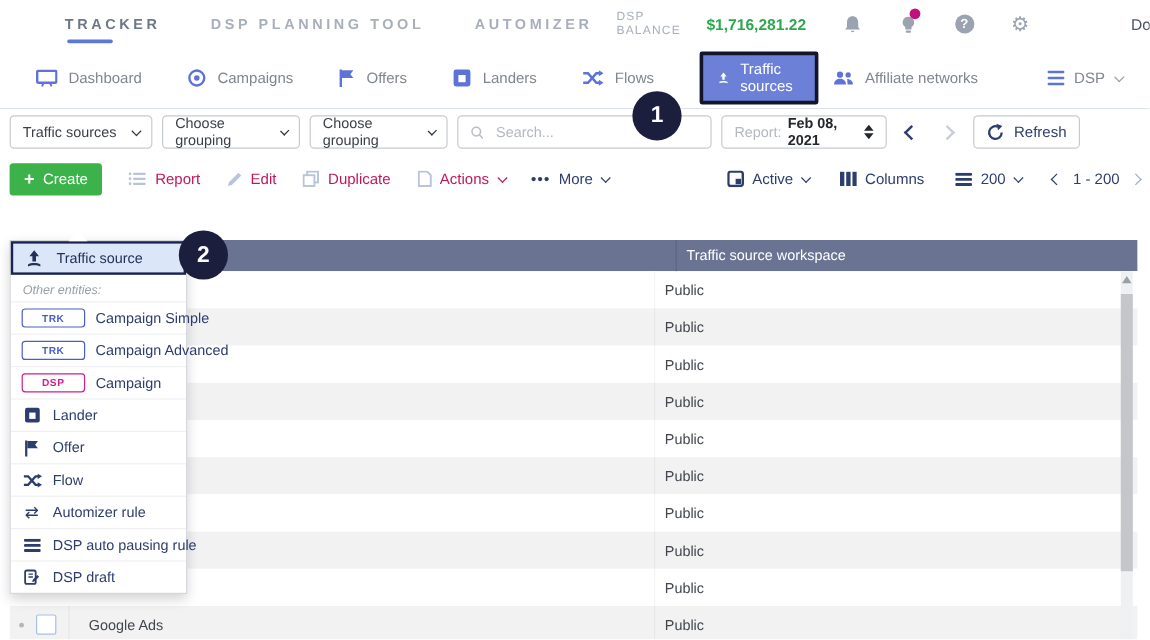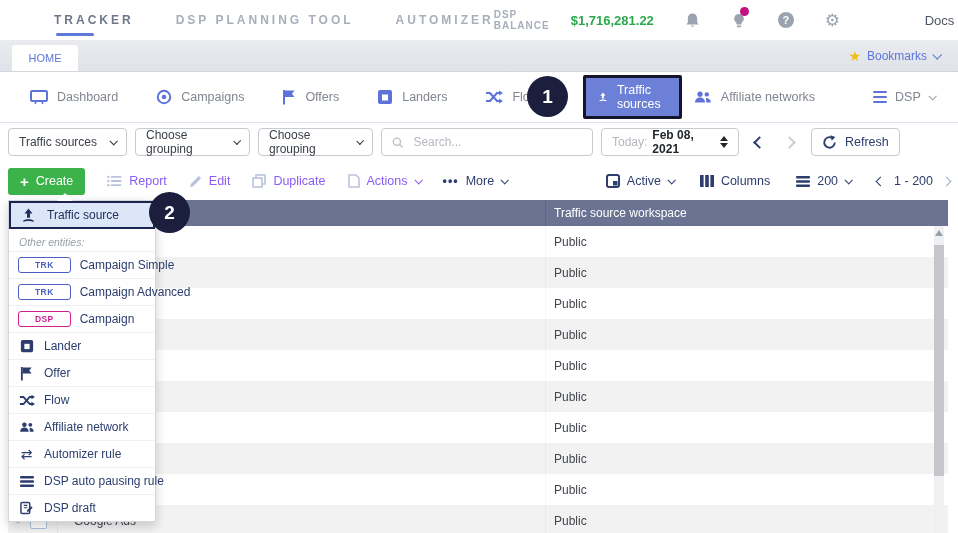--- a/index.html
+++ b/index.html
@@ -7,21 +7,21 @@
   .app{position:relative;width:958px;height:533px;background:#fff;}
 
   
   .topbar{height:40px;display:flex;align-items:center;padding:0 14px;background:#fff;}
   .logo{width:26px;height:28px;margin-left:8px;}
   .brand{font-size:12px;font-weight:700;letter-spacing:3px;white-space:nowrap;}
   .brand-tracker{color:#6e7787;margin-left:32px;position:relative;}
   .brand-tracker::after{content:"";position:absolute;left:2px;bottom:-9px;width:38px;height:3px;background:#5c78d9;border-radius:2px;}
   .brand-muted{color:#a8afba;margin-left:42px;}
   .top-right{margin-left:auto;display:flex;align-items:center;}
-  .bal-label{font-size:10px;letter-spacing:1px;color:#a8afba;font-weight:700;}
+  .bal-label{font-size:10px;letter-spacing:1px;color:#a8afba;font-weight:400;margin-left:20px;}
   .bal-value{font-size:13px;color:#2aa94c;font-weight:700;margin-left:8px;}
   .top-icon{margin-left:30px;position:relative;display:flex;align-items:center;justify-content:center;width:20px;height:20px;}
   .qicon{width:16px;height:16px;border-radius:50%;background:#9aa3af;color:#fff;font-size:11px;font-weight:700;display:flex;align-items:center;justify-content:center;}
   .gear{font-size:17px;color:#9aa3af;line-height:1;}
   .bulb-dot{position:absolute;top:-3px;right:-2px;width:9px;height:9px;border-radius:50%;background:#c0117c;}
   .docs{margin-left:84px;font-size:13px;color:#4d5560;display:flex;align-items:center;gap:6px;}
 
   .chev{display:inline-block;width:6px;height:6px;border-right:1.6px solid currentColor;border-bottom:1.6px solid currentColor;}
   .chev-down{transform:rotate(45deg) translateY(-1px);}
   .chev-left{transform:rotate(135deg);}
@@ -64,33 +64,33 @@
   .pc-next{color:#c9ced6;margin-left:10px;}
   .btn{gap:8px;color:#2c3d6e;font-size:12.5px;}
   .btn-refresh{margin-left:12px;}
   .btn-chart{margin-left:10px;margin-right:0;}
 
   
   .toolbar{height:40px;display:flex;align-items:center;padding:0 8px;background:#fff;}
   .btn-create{height:27px;background:#3bb34a;color:#fff;border-radius:3px;display:flex;align-items:center;gap:7px;padding:0 12px;font-size:12.5px;font-weight:500;}
   .plus{font-size:15px;font-weight:700;line-height:1;}
   .tb-item{display:flex;align-items:center;gap:7px;font-size:12.5px;margin-left:22px;}
-  .tb-disabled{color:#8b5cf6;}
+  .tb-disabled{color:#be185d;}
   .tb-dark{color:#2c3d6e;}
   .tb-item .chev{width:5px;height:5px;}
   .tb-right{margin-left:auto;display:flex;align-items:center;}
   .tb-right .tb-item{margin-left:26px;}
   .dots{letter-spacing:1px;font-weight:700;}
   .range-group{display:flex;align-items:center;gap:10px;color:#2c3d6e;}
   .range-group .chev{width:6px;height:6px;}
   .range-next{color:#9aaacb;}
 
   
   .tablewrap{position:absolute;left:8px;top:200px;width:940px;height:333px;background:#fff;overflow:hidden;}
-  .thead{height:26px;background:#6a7492;display:flex;}
+  .thead{height:26px;background:#6a7492;display:flex;gap:18px;}
   .th1{width:537px;}
   .th2{flex:1;border-left:1px solid #5d6684;color:#fff;font-size:12px;display:flex;align-items:center;padding-left:8px;}
   .trow{height:31px;display:flex;background:#fff;}
   .trow:nth-child(odd){background:#f2f2f3;}
   .td1{width:537px;display:flex;align-items:center;box-sizing:border-box;}
   .td2{flex:1;border-left:1px solid rgba(0,0,0,0.04);padding-left:8px;display:flex;align-items:center;font-size:12px;color:#42464d;}
   .rowdot{width:4px;height:4px;border-radius:50%;background:#b6b6b6;margin-left:8px;}
   .cb{width:15px;height:15px;border:1px solid #a9c0dd;border-radius:2px;background:#fff;margin-left:10px;}
   .cellsep{width:1px;height:31px;background:#e6e6e9;margin-left:10px;}
   .rowname{margin-left:16px;font-size:12px;color:#42464d;}
@@ -157,28 +157,20 @@
 
       <span class="top-icon gear">⚙</span>
 
       <span class="docs">
         <span>Docs</span>
 
       </span>
     </div>
   </div>
 
-  <div class="tabstrip">
-    <div class="tab-home">HOME</div>
-    <div class="bookmarks">
-      <span class="star">★</span>
-      <span>Bookmarks</span>
-      <span class="chev chev-down"></span>
-    </div>
-  </div>
 
   <div class="navrow">
     <div class="nav-item">
       <svg width="18" height="15" viewBox="0 0 18 15">
         <rect x="1" y="1" width="16" height="10" rx="1.2" fill="none" stroke="#5e73d8" stroke-width="2"></rect>
         <path d="M6.5 11 L5 14 M11.5 11 L13 14" stroke="#5e73d8" stroke-width="1.6"></path>
       </svg>
       <span>Dashboard</span>
     </div>
     <div class="nav-item">
@@ -255,21 +247,21 @@
       <span class="chev chev-down"></span>
     </div>
     <div class="ctl searchbox">
       <svg width="13" height="13" viewBox="0 0 14 14">
         <circle cx="6" cy="6" r="4.4" fill="none" stroke="#b9bdc4" stroke-width="1.6"></circle>
         <path d="M9.4 9.4 L13 13" stroke="#b9bdc4" stroke-width="1.6"></path>
       </svg>
       <input type="text" placeholder="Search..." style="">
     </div>
     <div class="ctl datebox">
-      <span class="date-prefix">Today:</span>
+      <span class="date-prefix">Report:</span>
       <span class="date-value">Feb 08, 2021</span>
       <span class="updown">
           <i class="up"></i>
           <i class="dn"></i>
         </span>
     </div>
     <div class="pagechev pc-prev">
         <span class="chev chev-left"></span>
       </div>
     <div class="pagechev pc-next">
@@ -464,31 +456,20 @@
         <svg width="16" height="13" viewBox="0 0 18 14">
           <path d="M1 3 H5 L12 11 H15" stroke="#2c3d6e" stroke-width="2.2" fill="none"></path>
           <path d="M1 11 H5 L12 3 H15" stroke="#2c3d6e" stroke-width="2.2" fill="none"></path>
           <path d="M14 0.5 L18 3 L14 5.5 Z" fill="#2c3d6e"></path>
           <path d="M14 8.5 L18 11 L14 13.5 Z" fill="#2c3d6e"></path>
         </svg>
       </span>
       <span>Flow</span>
     </div>
     <div class="menu-item">
-      <span class="micon">
-        <svg width="16" height="13" viewBox="0 0 18 15">
-          <circle cx="6" cy="4.2" r="2.6" fill="#2c3d6e"></circle>
-          <path d="M1 12.5 C1 9.2 3.5 7.6 6 7.6 C8.5 7.6 11 9.2 11 12.5 Z" fill="#2c3d6e"></path>
-          <circle cx="12.8" cy="4.4" r="2.2" fill="#2c3d6e"></circle>
-          <path d="M12 7.9 C14.3 8 16.8 9.4 16.8 12.5 H12.3 Z" fill="#2c3d6e"></path>
-        </svg>
-      </span>
-      <span>Affiliate network</span>
-    </div>
-    <div class="menu-item">
       <span class="micon swapglyph">⇄</span>
       <span>Automizer rule</span>
     </div>
     <div class="menu-item">
       <span class="micon">
         <svg width="14" height="11" viewBox="0 0 14 11" fill="#2c3d6e">
           <rect x="0" y="0" width="14" height="2.4" rx="1"></rect>
             <rect x="0" y="4.3" width="14" height="2.4" rx="1"></rect>
             <rect x="0" y="8.6" width="14" height="2.4" rx="1"></rect>
         </svg>

